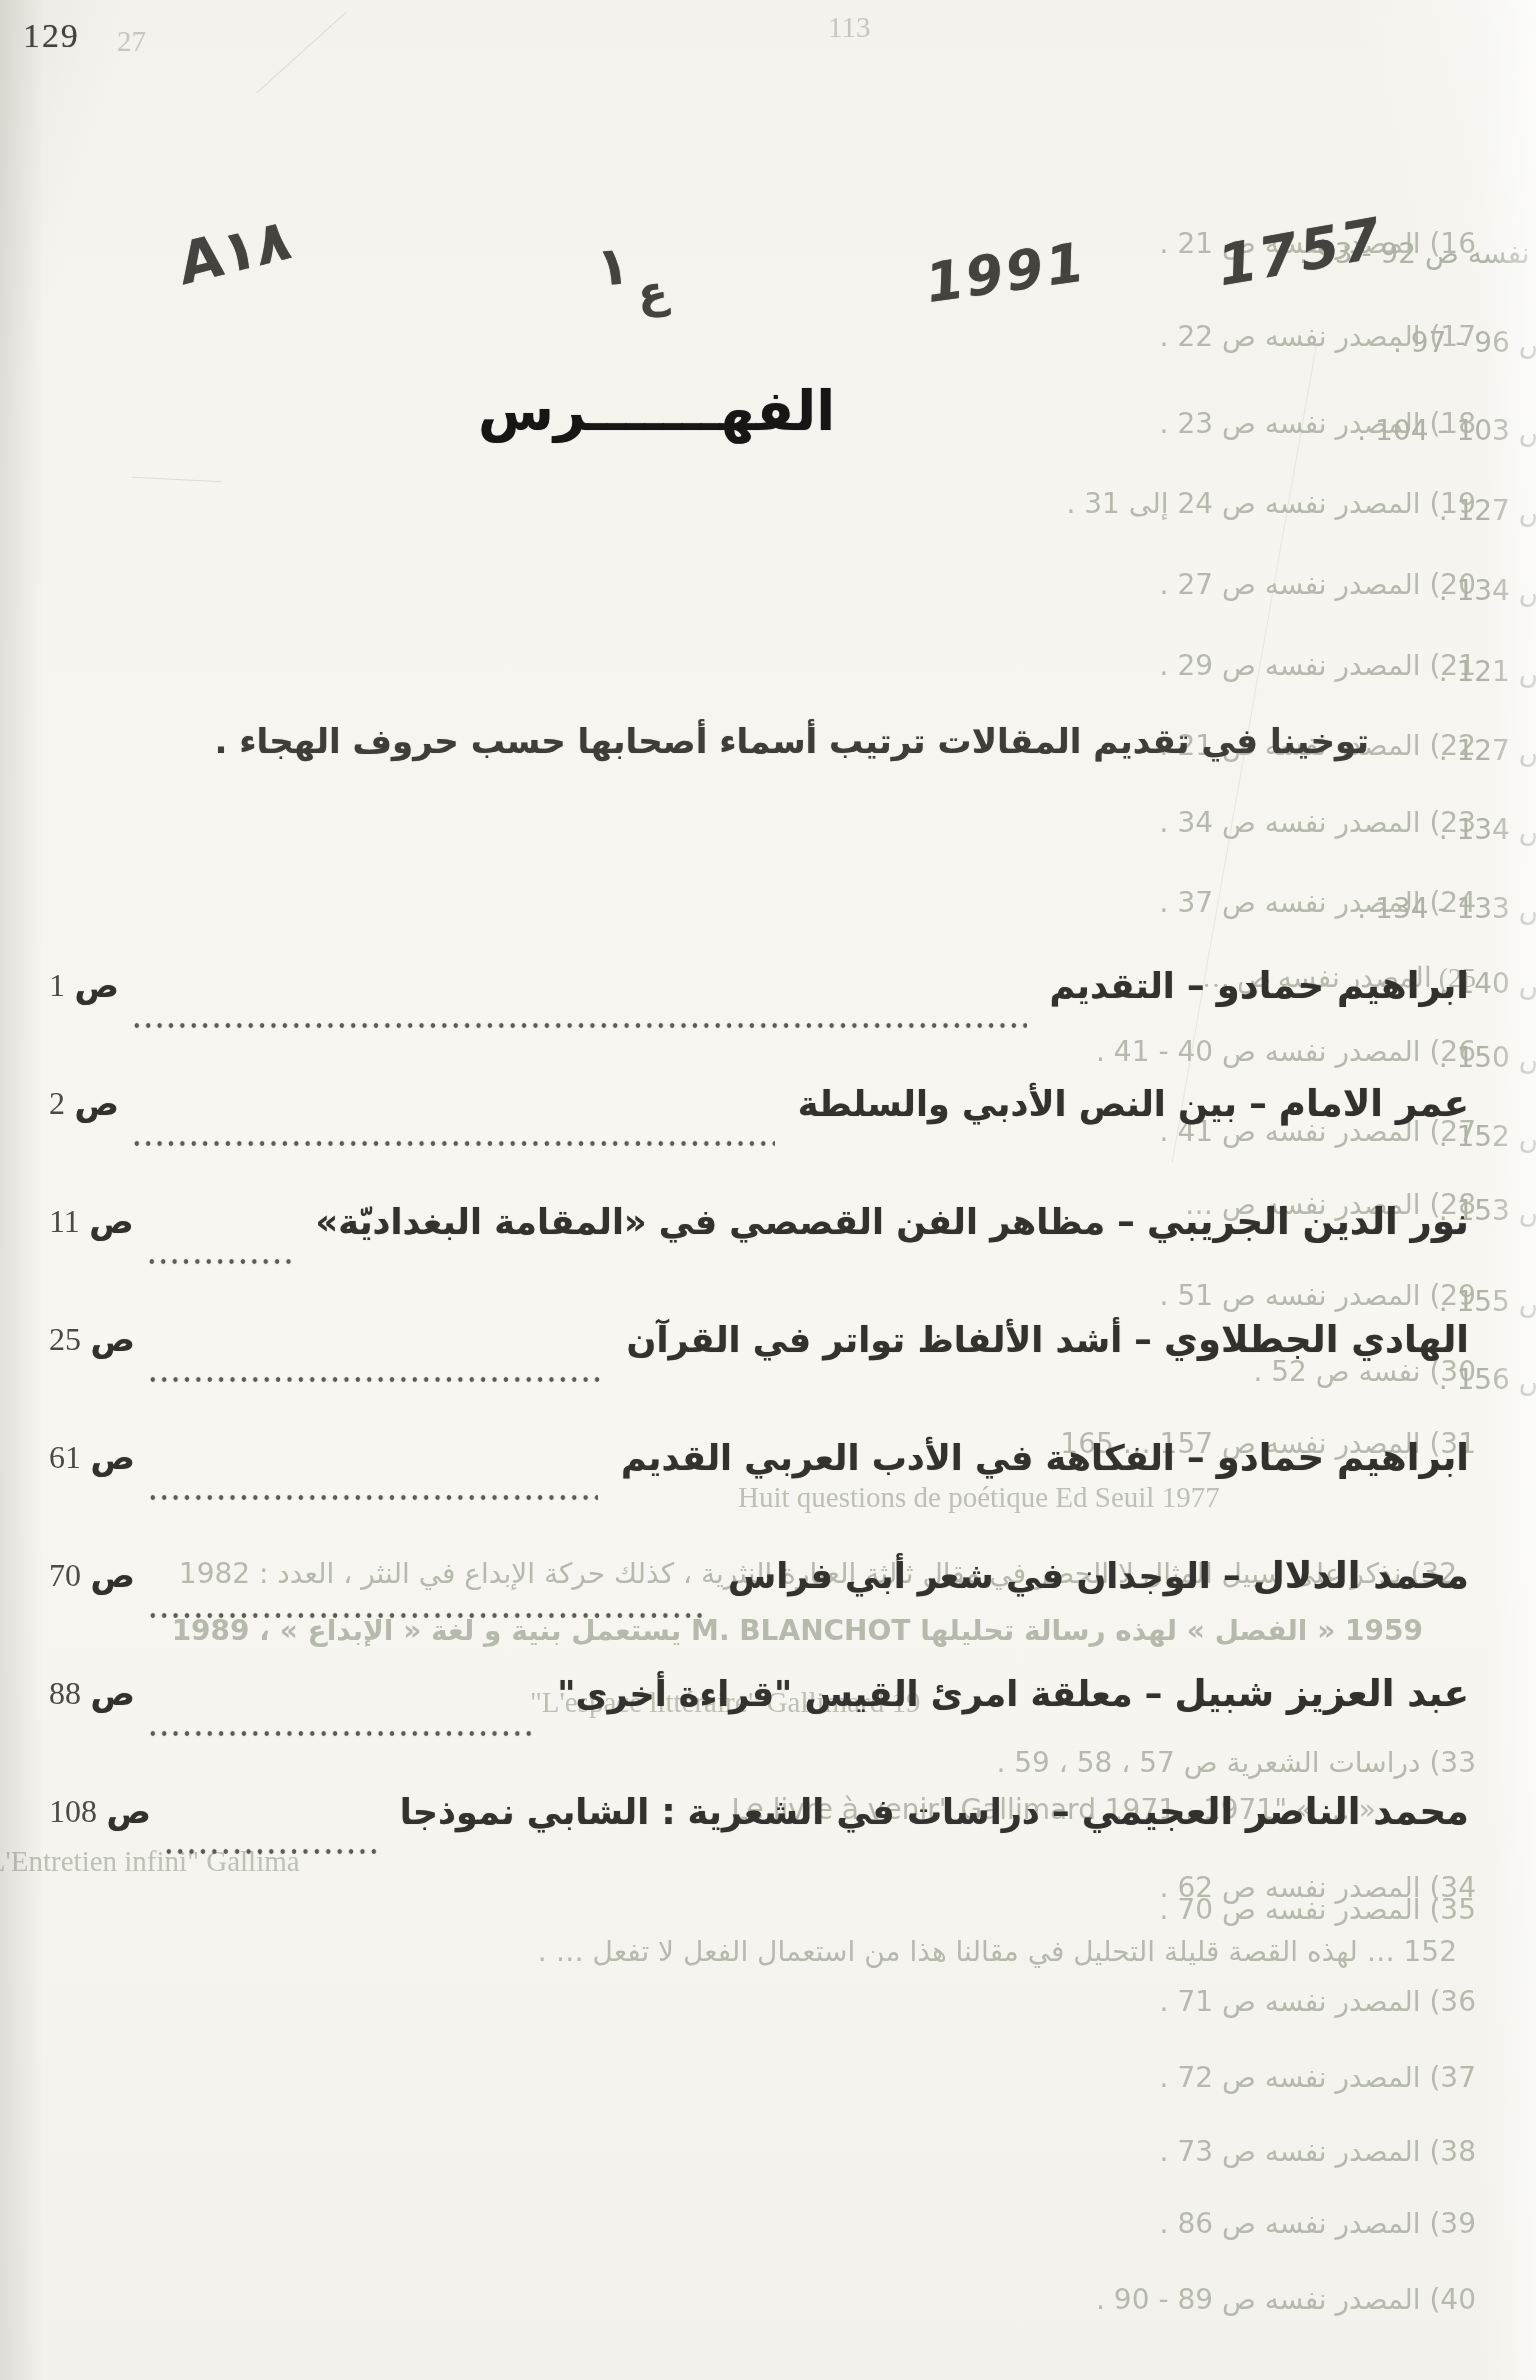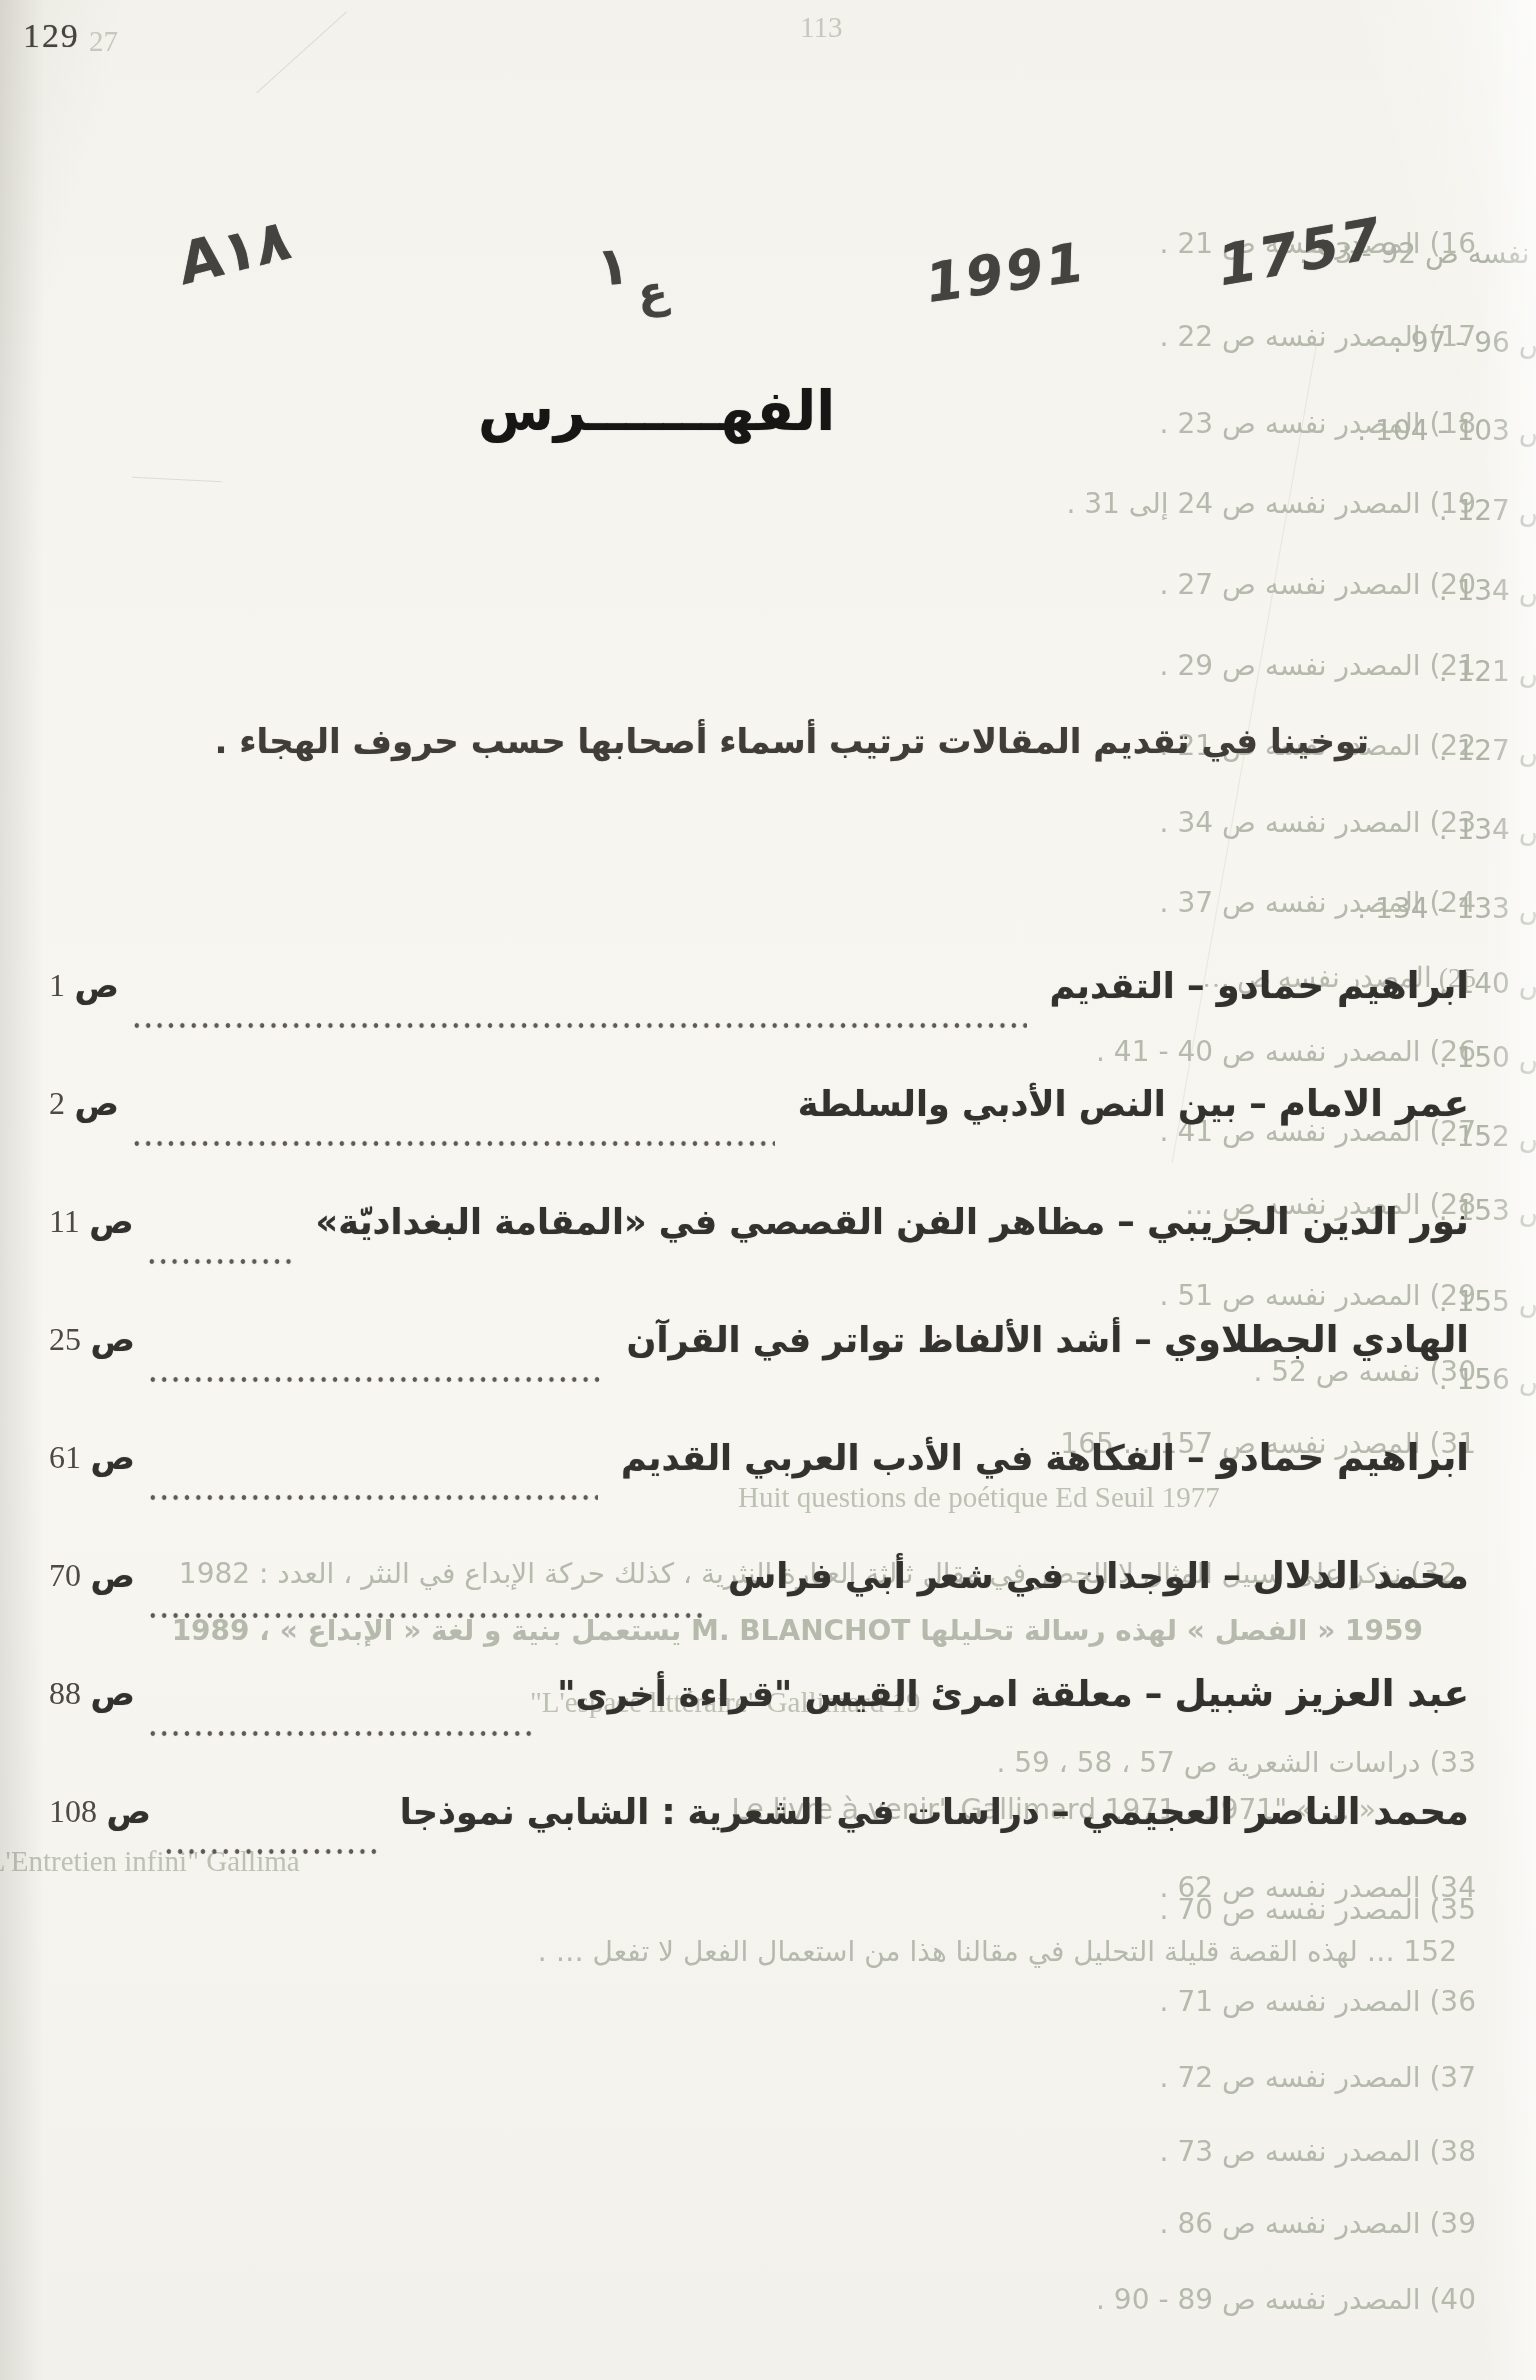--- a/index.html
+++ b/index.html
@@ -22,21 +22,21 @@
   .scratch{position:absolute;background:#ccccc4;opacity:.6;z-index:2;}
   .s1{left:301px;top:-7.6px;width:1.4px;height:121px;transform:rotate(48deg);}
   .s2{left:132px;top:479px;width:90px;height:1.4px;transform:rotate(3deg);}
   .s3{left:1244px;top:336px;width:1.4px;height:833px;transform:rotate(10deg);opacity:.35;}
   
   #bleed{position:absolute;inset:0;z-index:1;}
   .bleed{position:absolute;white-space:nowrap;filter:blur(0.6px);}
   .bleed.ar,.bleed.wide{direction:rtl;font-size:28px;color:#b5baad;}
   .bleed.frag{direction:rtl;font-size:28px;color:#aeb3a6;}
   .bleed.fr{font-family:"Liberation Serif",serif;font-size:29px;color:#bcc1b4;}
-  .bleed.num{font-family:"Liberation Serif",serif;font-size:29px;color:#c5c8bc;}
+  .bleed.num{font-family:"Liberation Serif",serif;font-size:29px;color:#c5c8bc;margin-left:28px;}
   
   .print{z-index:3;}
   .pagenum{position:absolute;left:23px;top:17px;font-family:"Liberation Serif",serif;
     font-size:34px;color:#46433f;letter-spacing:1.9px;text-shadow:0 0 0.9px rgba(60,58,54,.5);}
   .title{position:absolute;left:478px;top:379px;margin:0;direction:rtl;
     font-size:55px;font-weight:700;color:#171614;text-shadow:0 0 0.9px rgba(0,0,0,.55);}
   .intro{position:absolute;right:168px;top:721px;margin:0;direction:rtl;white-space:nowrap;
     font-size:34px;font-weight:700;color:#403d39;text-shadow:0 0 0.9px rgba(50,48,44,.45);}
   #toc{position:absolute;left:49px;right:68px;top:926px;z-index:3;}
   .entry{display:flex;direction:rtl;align-items:center;height:118px;gap:9.5px;}

